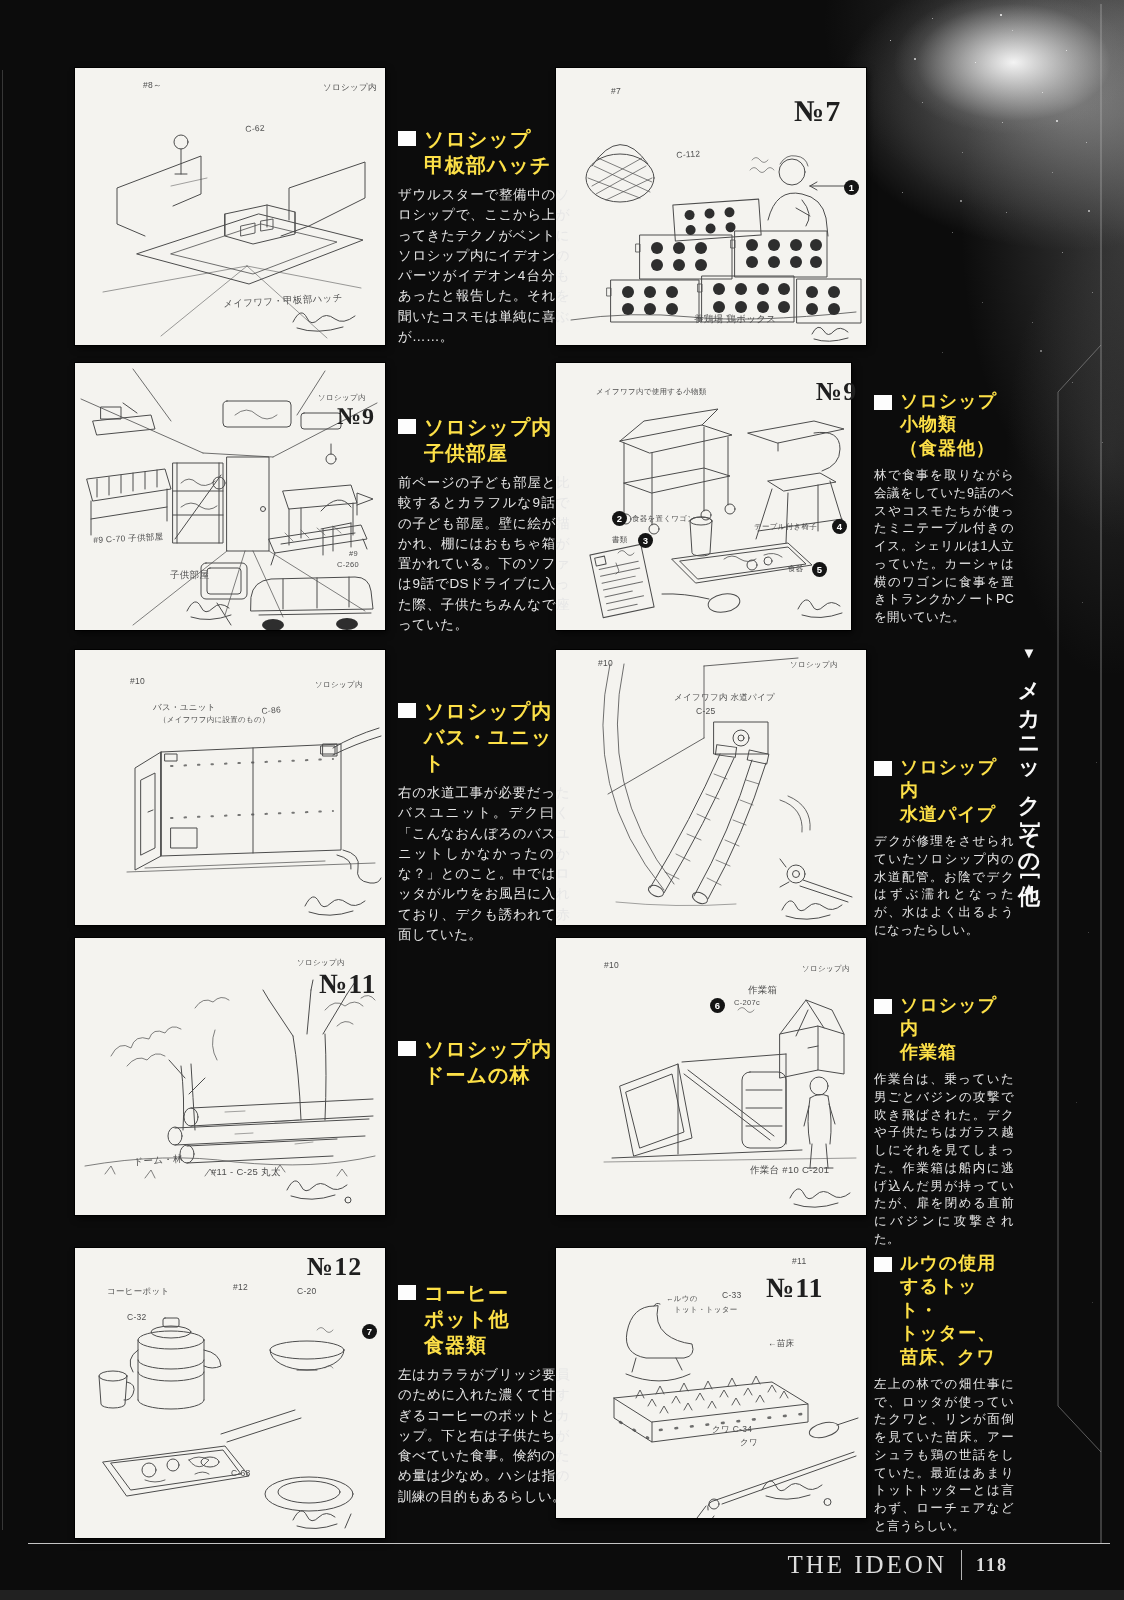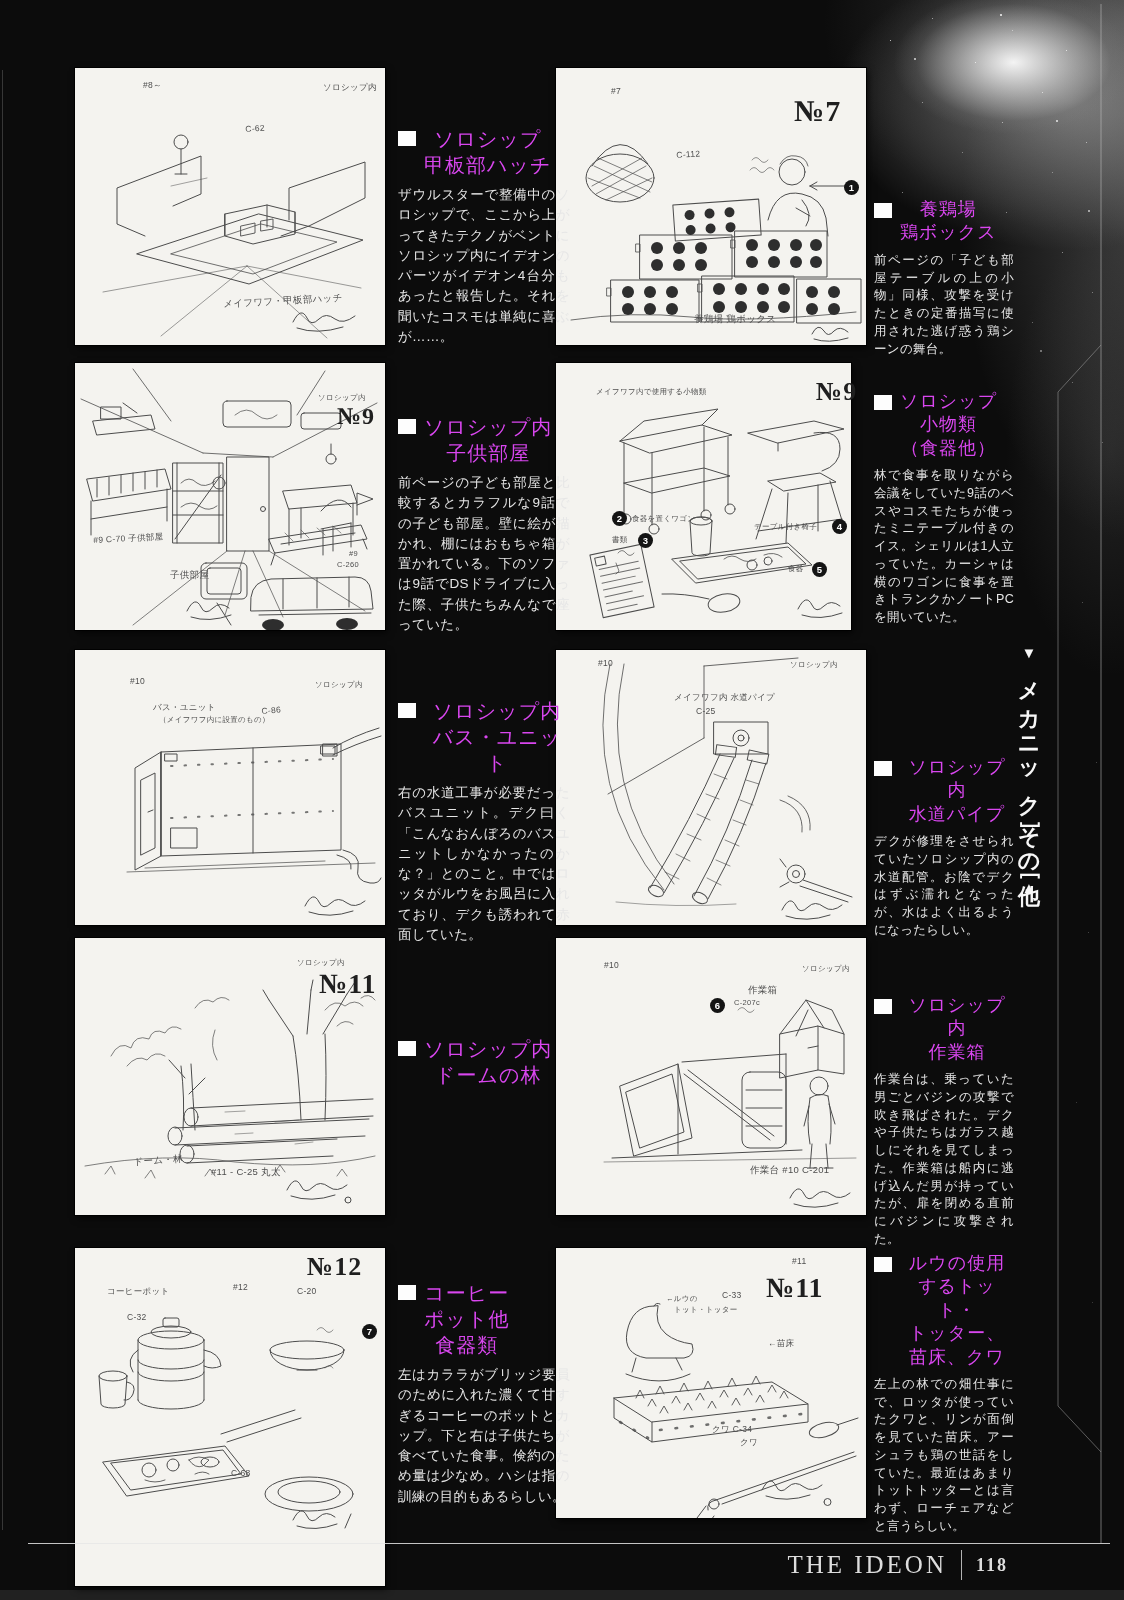--- a/index.html
+++ b/index.html
@@ -38,21 +38,21 @@
   .ann.big{font-size:9.5px;}
   .ann.sm{font-size:7.5px;}
   .stamp{position:absolute;font-family:"Liberation Serif","DejaVu Serif",serif;font-weight:bold;
          color:#1f1f1f;white-space:nowrap;letter-spacing:1px;}
   .badge{position:absolute;width:15px;height:15px;border-radius:50%;background:#141414;color:#fff;
          font-size:9.5px;display:flex;align-items:center;justify-content:center;font-weight:bold;}
   
   .cap{position:absolute;color:#ededed;}
   .cap-title{display:flex;gap:8px;}
   .cap-sq{width:18px;height:15px;background:#fdfdfd;margin-top:5px;flex:none;}
-  .cap-title-lines{font-weight:normal;font-size:20px;line-height:1.3;letter-spacing:1px;color:#d946ef;text-align:center;}
+  .cap-title-lines{font-weight:bold;font-size:20px;line-height:1.3;letter-spacing:1px;color:#fde047;}
   .cap.right .cap-title-lines{font-size:18px;}
   .cap-body{margin-top:7px;font-size:13.5px;line-height:1.5;letter-spacing:.3px;text-align:justify;color:#e6e6e6;}
   .cap.right .cap-body{font-size:12.5px;line-height:1.42;}
   
   .side-label{position:absolute;left:1014px;top:638px;height:330px;writing-mode:vertical-rl;
       color:#f7f7f7;font-weight:bold;font-size:22px;letter-spacing:3px;display:flex;align-items:center;}
   .side-label .tri{font-size:15px;letter-spacing:0;padding:6px 0;}
   
   .footer-line{position:absolute;left:28px;right:14px;top:1543px;height:1px;background:rgba(230,230,230,.85);}
   .footer{position:absolute;top:1550px;left:0;width:1008px;display:flex;justify-content:flex-end;
@@ -182,30 +182,20 @@
     <div class="cap-title">
       <span class="cap-sq"></span>
       <div class="cap-title-lines">
         <div>ソロシップ</div>
         <div>甲板部ハッチ</div>
       </div>
     </div>
     <div class="cap-body">ザウルスターで整備中のソロシップで、ここから上がってきたテクノがベントにソロシップ内にイデオンのパーツがイデオン4台分もあったと報告した。それを聞いたコスモは単純に喜ぶが……。</div>
   </div>
 
-  <div class="cap right" style="left:874px;top:198px;width:140px">
-    <div class="cap-title">
-      <span class="cap-sq"></span>
-      <div class="cap-title-lines">
-        <div>養鶏場</div>
-        <div>鶏ボックス</div>
-      </div>
-    </div>
-    <div class="cap-body">前ページの「子ども部屋テーブルの上の小物」同様、攻撃を受けたときの定番描写に使用された逃げ惑う鶏シーンの舞台。</div>
-  </div>
 
   <div class="panel" style="left:75px;top:363px;width:310px;height:267px">
     <svg class="sk" width="310" height="267" viewBox="0 0 310 267">
       <g class="ink">
         <path d="M6 36 L128 90 M302 40 L198 94 M128 90 L198 94 M58 6 L96 58 M250 8 L222 52" opacity=".8"></path>
         <rect x="152" y="94" width="42" height="94"></rect>
           <circle cx="188" cy="146" r="2.5"></circle>
           <circle cx="144" cy="120" r="6"></circle>
         <path d="M152 188 L58 262 M194 188 L290 248 M170 188 L150 252 M178 188 L208 254" opacity=".7"></path>
         <rect x="98" y="100" width="50" height="80"></rect>
@@ -460,21 +450,21 @@
     <div class="cap-title">
       <span class="cap-sq"></span>
       <div class="cap-title-lines">
         <div>ソロシップ内</div>
         <div>作業箱</div>
       </div>
     </div>
     <div class="cap-body">作業台は、乗っていた男ごとバジンの攻撃で吹き飛ばされた。デクや子供たちはガラス越しにそれを見てしまった。作業箱は船内に逃げ込んだ男が持っていたが、扉を閉める直前にバジンに攻撃された。</div>
   </div>
 
-  <div class="panel" style="left:75px;top:1248px;width:310px;height:338px">
+  <div class="panel" style="left:75px;top:1248px;width:310px;height:290px">
     <svg class="sk" width="310" height="290" viewBox="0 0 310 290">
       <g class="ink">
         <ellipse cx="96" cy="92" rx="33" ry="9"></ellipse>
         <path d="M63 92 V152 M129 92 V152 M63 152 a33 9 0 0 0 66 0 M63 112 a33 9 0 0 0 66 0 M63 124 a33 9 0 0 0 66 0"></path>
         <ellipse cx="96" cy="84" rx="20" ry="6"></ellipse>
           <rect x="88" y="70" width="16" height="9" rx="2"></rect>
         <path d="M129 102 q16 3 17 16 q-9 4 -17 0 M63 102 q-13 9 -5 22"></path>
         <ellipse cx="38" cy="128" rx="14" ry="5"></ellipse>
         <path d="M24 128 l2 28 a12 4 0 0 0 24 0 l2 -28 M52 134 q10 2 6 12 q-3 7 -9 6"></path>
         <ellipse cx="232" cy="102" rx="37" ry="9"></ellipse>

